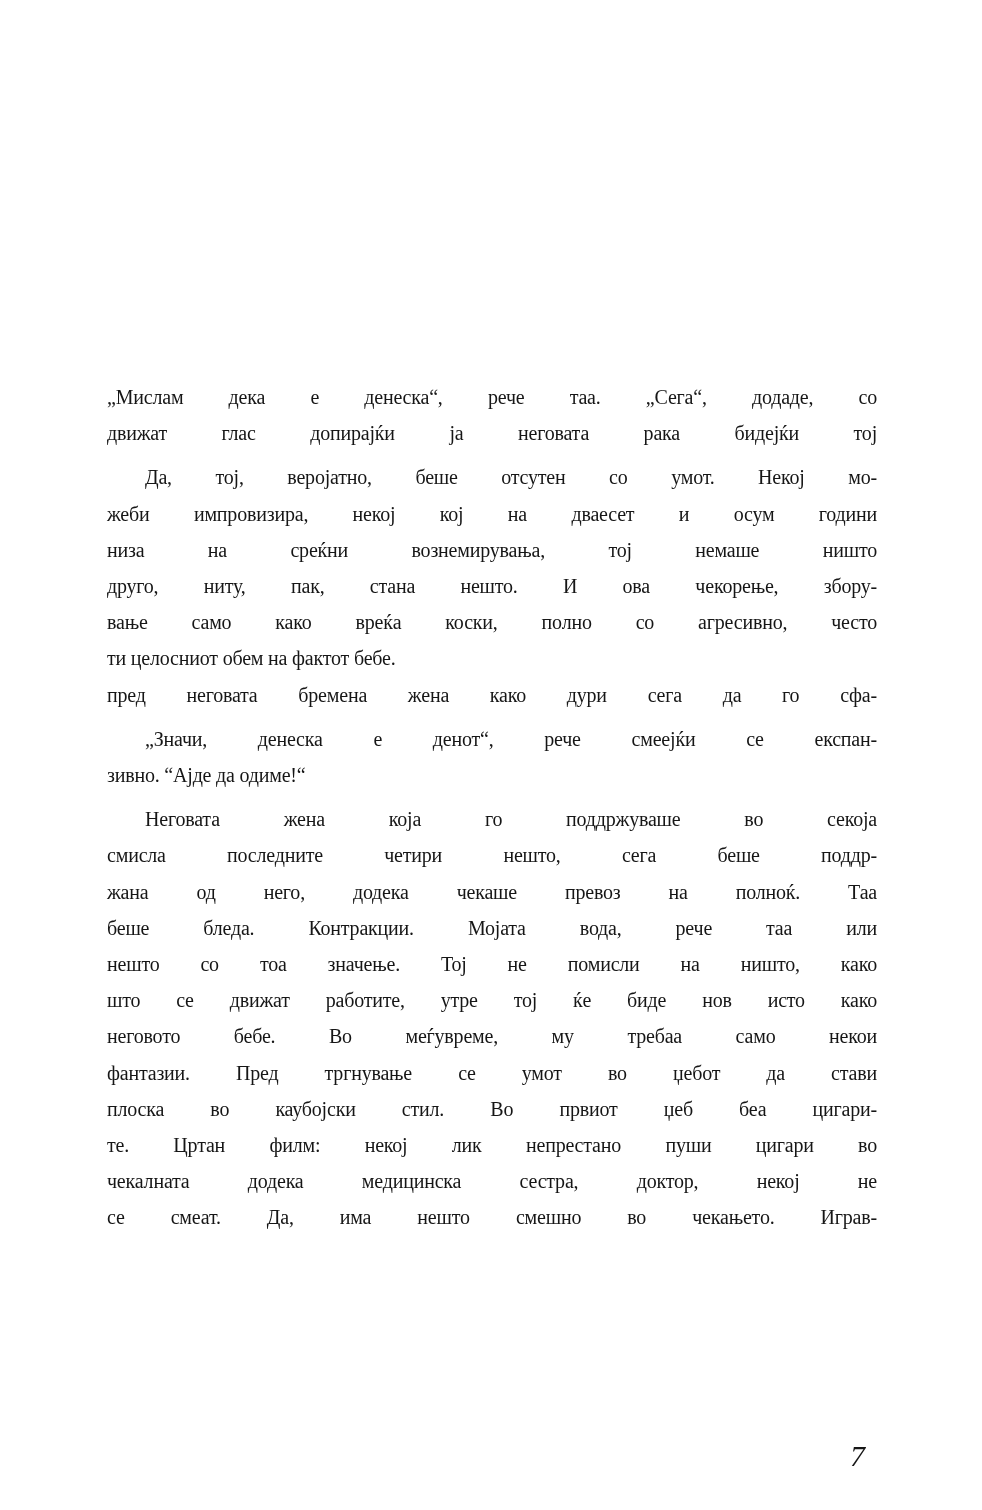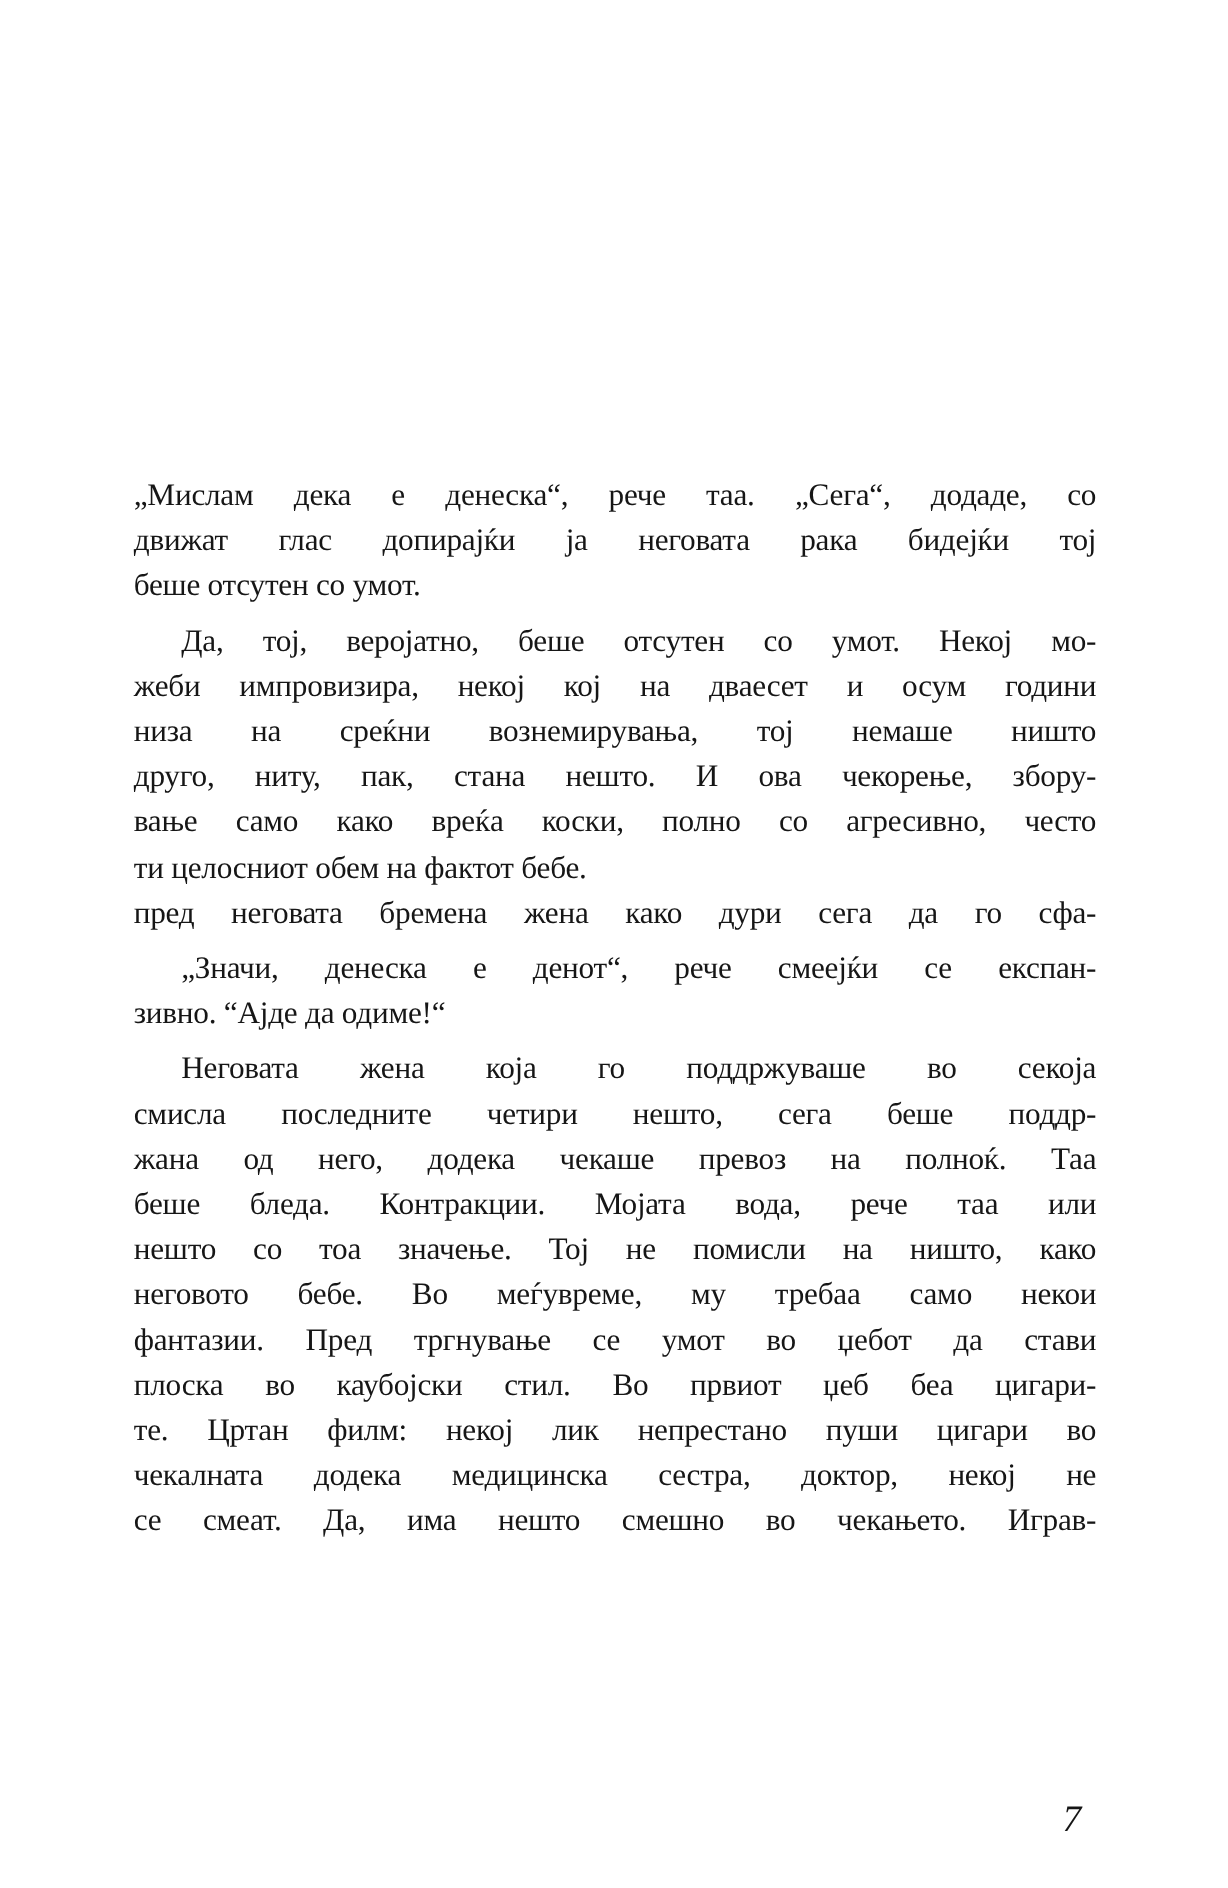--- a/index.html
+++ b/index.html
@@ -18,21 +18,21 @@
     position: absolute;
     inset: 0;
     background: #ffffff;
   }
   .text-block {
     position: absolute;
     left: 107px;
     top: 379px;
     width: 770px;
     color: #161616;
-    font-size: 25px;
+    font-size: 20px;
     line-height: 36.2px;
     letter-spacing: -0.2px;
   }
   .paragraph {
     margin: 0;
   }
   .paragraph + .paragraph {
     margin-top: 8px;
   }
   .line {
@@ -62,41 +62,41 @@
   }
 </style>
 </head>
 <body>
 
 <div class="page">
   <div class="text-block" id="text-block">
       <div class="paragraph">
         <div class="line">„Мислам дека е денеска“, рече таа. „Сега“, додаде, со</div>
         <div class="line">движат глас допирајќи ја неговата рака бидејќи тој</div>
-        <div class="line last-left">беше отсутен со умот.</div>
       </div>
       <div class="paragraph">
         <div class="line indent">Да, тој, веројатно, беше отсутен со умот. Некој мо-</div>
         <div class="line">жеби импровизира, некој кој на дваесет и осум години</div>
         <div class="line">низа на среќни вознемирувања, тој немаше ништо</div>
         <div class="line">друго, ниту, пак, стана нешто. И ова чекорење, збору-</div>
         <div class="line">вање само како вреќа коски, полно со агресивно, често</div>
         <div class="line last-left">ти целосниот обем на фактот бебе.</div>
         <div class="line">пред неговата бремена жена  како дури сега да го сфа-</div>
       </div>
       <div class="paragraph">
         <div class="line indent">„Значи, денеска е денот“, рече смеејќи се експан-</div>
         <div class="line last-left">зивно. “Ајде да одиме!“</div>
       </div>
       <div class="paragraph">
         <div class="line indent">Неговата жена која го поддржуваше во секоја</div>
         <div class="line">смисла последните четири нешто, сега беше поддр-</div>
         <div class="line">жана од него, додека чекаше превоз  на полноќ. Таа</div>
         <div class="line">беше бледа. Контракции. Мојата вода, рече таа или</div>
         <div class="line">нешто со тоа значење. Тој не помисли на ништо, како</div>
+        <div class="line">што се движат работите, утре тој ќе биде нов исто како</div>
         <div class="line">неговото бебе. Во меѓувреме, му требаа само некои</div>
         <div class="line">фантазии. Пред тргнување се умот во џебот да стави</div>
         <div class="line">плоска  во каубојски стил.  Во првиот џеб беа цигари-</div>
         <div class="line">те. Цртан филм: некој лик непрестано пуши цигари во</div>
         <div class="line">чекалната додека медицинска сестра, доктор, некој не</div>
         <div class="line">се смеат. Да, има нешто смешно во чекањето. Играв-</div>
       </div>
     </div>
   <div class="page-number">7</div>
 </div>

